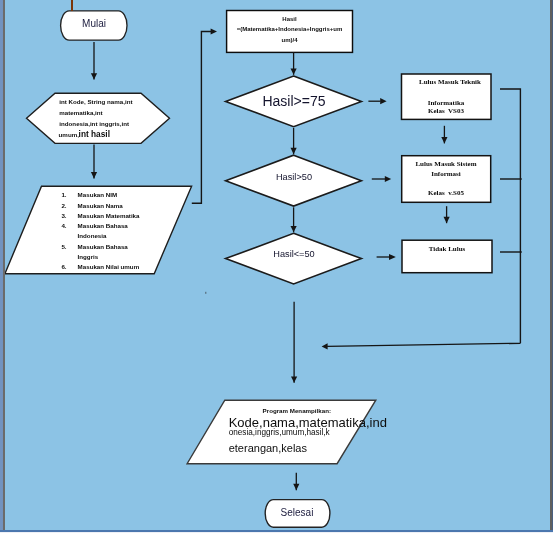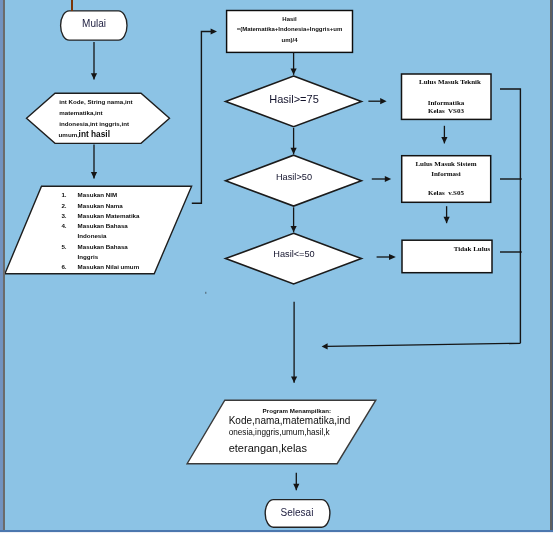--- a/index.html
+++ b/index.html
@@ -149,41 +149,41 @@
       <div class="t" style="left: 61.4px; top: 263.3px; font-size: 6.2px; font-weight: bold;">6.</div>
       <div class="t" style="left: 77.6px; top: 263.3px; font-size: 6.2px; font-weight: bold;">Masukan Nilai umum</div>
     </div>
 
   <div>
     <div class="t c" style="left:227px;top:16.1px;width:125px;font-size:6px;font-weight:bold;">Hasil</div>
     <div class="t c" style="left:227px;top:26.0px;width:125px;font-size:6px;font-weight:bold;">=(Matematika+Indonesia+Inggris+um</div>
     <div class="t c" style="left:227px;top:36.5px;width:125px;font-size:6px;font-weight:bold;">um)/4</div>
   </div>
 
-  <div class="t c" style="left:254px;top:92.9px;width:80px;font-size:11px;color:#14142d;">Hasil&gt;=75</div>
+  <div class="t c" style="left:254px;top:92.9px;width:80px;font-size:14px;color:#14142d;">Hasil&gt;=75</div>
   <div class="t c" style="left:254px;top:171.6px;width:80px;font-size:9.2px;color:#14142d;">Hasil&gt;50</div>
   <div class="t c" style="left:254px;top:249.4px;width:80px;font-size:9.2px;color:#14142d;">Hasil&lt;=50</div>
 
   <div>
     <div class="t c sf" style="left:401px;top:78.3px;width:98px;">Lulus Masuk Teknik</div>
     <div class="t c sf" style="left:401px;top:99px;width:90px;">Informatika</div>
     <div class="t c sf" style="left:401px;top:107.1px;width:90px;">Kelas  VS03</div>
   </div>
   <div>
     <div class="t c sf" style="left:401px;top:160.2px;width:90px;">Lulus Masuk Sistem</div>
     <div class="t c sf" style="left:401px;top:170.1px;width:90px;">Informasi</div>
     <div class="t c sf" style="left:401px;top:189.0px;width:90px;">Kelas  v.S05</div>
   </div>
   <div>
-    <div class="t c sf" style="left:402px;top:244.5px;width:90px;margin-left:25px;">Tidak Lulus</div>
+    <div class="t c sf" style="left:402px;top:244.5px;width:90px;">Tidak Lulus</div>
   </div>
 
   <div>
     <div class="t" style="left:262.6px;top:407.2px;font-size:6.2px;font-weight:bold;">Program Menampilkan:</div>
-    <div class="t" style="left:228.7px;top:414.6px;font-size:10px;">Kode,nama,matematika,ind</div>
+    <div class="t" style="left:228.7px;top:414.6px;font-size:13px;">Kode,nama,matematika,ind</div>
     <div class="t" style="left:228.7px;top:428.3px;font-size:8.2px;">onesia,inggris,umum,hasil,k</div>
     <div class="t" style="left:228.7px;top:441.9px;font-size:11px;">eterangan,kelas</div>
   </div>
 
   <div class="t c" style="left:263px;top:507px;width:68px;font-size:10px;color:#1c1c3e;">Selesai</div>
 </div>
 
 <style>
   .sf{font-family:"Liberation Serif",serif;font-weight:bold;font-size:7px;color:#0b0b0b;}
 </style>

